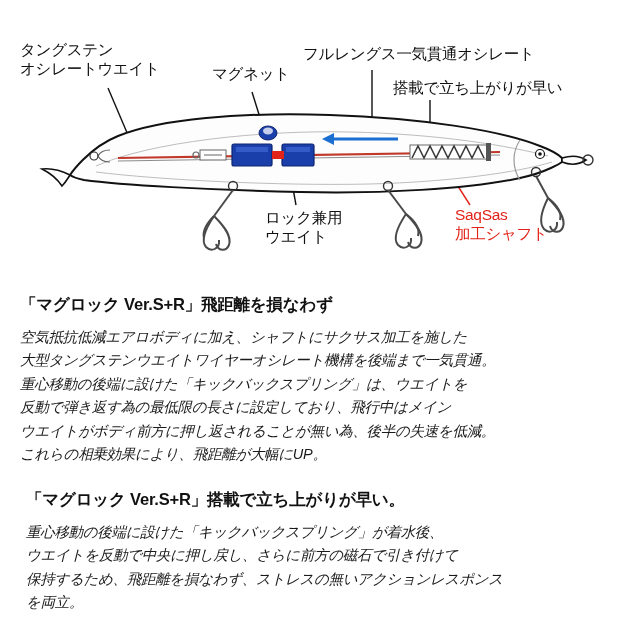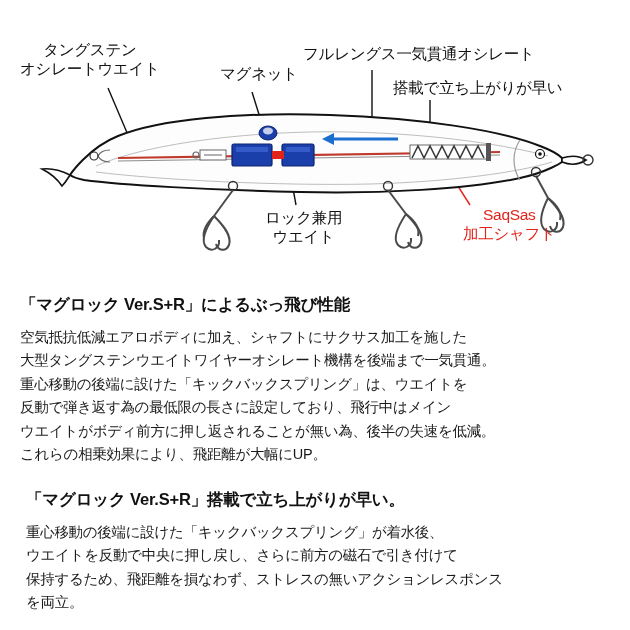--- a/index.html
+++ b/index.html
@@ -19,21 +19,20 @@
     width: 630px;
     height: 630px;
     box-sizing: border-box;
   }
 
   
   .diagram {
     position: relative;
     width: 590px;
     height: 280px;
-    text-align: center;
   }
   .callout {
     position: absolute;
     font-size: 15.5px;
     line-height: 1.25;
     letter-spacing: -0.3px;
     color: #111;
     white-space: pre-line;
     font-weight: 500;
   }
@@ -59,20 +58,21 @@
     color: #111;
     margin: 0 0 10px 0;
   }
   .body-text {
     font-size: 14.5px;
     line-height: 1.62;
     letter-spacing: -0.3px;
     color: #1a1a1a;
     white-space: pre-line;
     margin: 0;
+    font-style: italic;
   }
   .section-1 { margin-top: 14px; }
   .section-2 { margin-top: 22px; margin-left: 6px; }
 </style>
 </head>
 <body>
 
 <div class="page">
 
   <div class="diagram">
@@ -182,37 +182,37 @@
       <circle cx="536" cy="172" r="4.5" fill="none" stroke="#333" stroke-width="1.4"></circle>
 
       <g stroke="#333" stroke-width="1.4" fill="none">
         <circle cx="588" cy="160" r="5"></circle>
       </g>
     </svg>
 
     <div class="callout" style="left:20px; top:40px;">タングステン
 オシレートウエイト</div>
 
-    <div class="callout" style="left:220px; top:64px;">マグネット</div>
+    <div class="callout" style="left:212px; top:64px;">マグネット</div>
 
     <div class="callout" style="left:303px; top:44px;">フルレングス一気貫通オシレート</div>
 
     <div class="callout" style="left:393px; top:78px;">搭載で立ち上がりが早い</div>
 
     <div class="callout" style="left:265px; top:208px;">ロック兼用
 ウエイト</div>
 
-    <div class="callout red" style="left:455px; top:205px;margin-left:8px;">SaqSas
+    <div class="callout red" style="left:455px; top:205px;">SaqSas
 加工シャフト</div>
   </div>
 
   <div class="content">
 
     <div class="section-1">
-      <h2 class="heading">「マグロック Ver.S+R」によるぶっ飛び性能</h2>
+      <h2 class="heading">「マグロック Ver.S+R」飛距離を損なわず</h2>
       <p class="body-text">空気抵抗低減エアロボディに加え、シャフトにサクサス加工を施した
 大型タングステンウエイトワイヤーオシレート機構を後端まで一気貫通。
 重心移動の後端に設けた「キックバックスプリング」は、ウエイトを
 反動で弾き返す為の最低限の長さに設定しており、飛行中はメイン
 ウエイトがボディ前方に押し返されることが無い為、後半の失速を低減。
 これらの相乗効果により、飛距離が大幅にUP。</p>
     </div>
 
     <div class="section-2">
       <h2 class="heading">「マグロック Ver.S+R」搭載で立ち上がりが早い。</h2>

